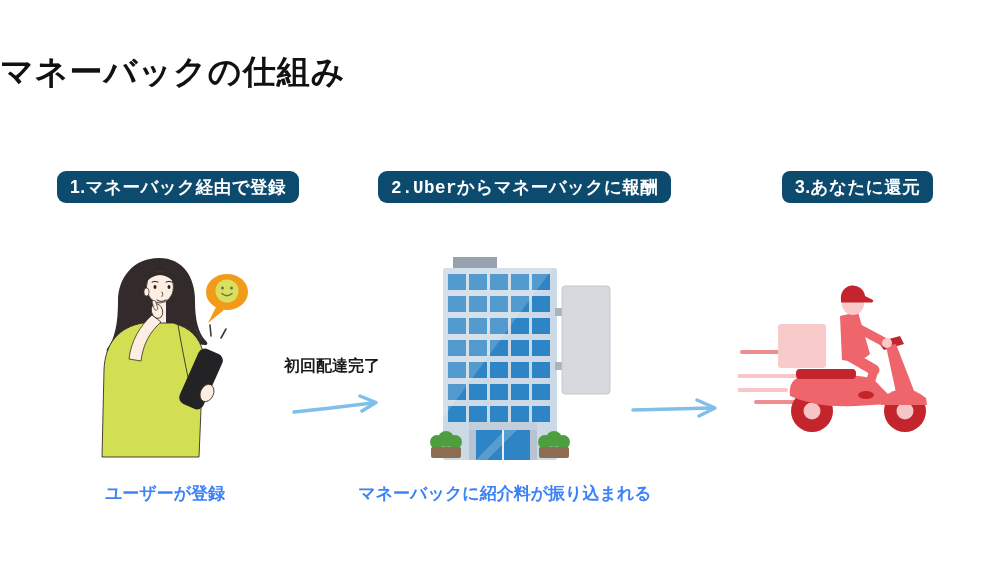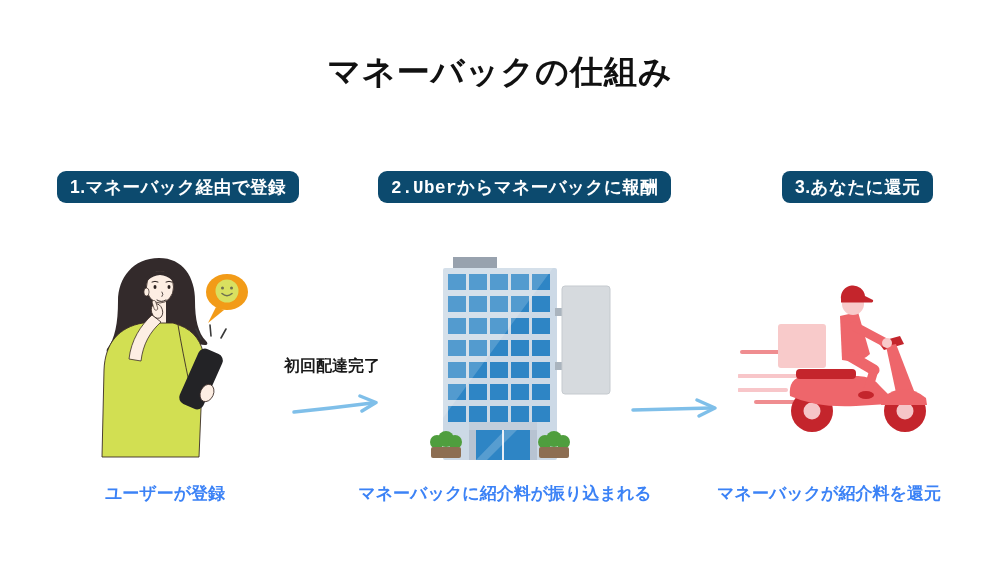--- a/index.html
+++ b/index.html
@@ -1,21 +1,21 @@
 <!DOCTYPE html>
 <html><head>
 <meta charset="utf-8">
 <style>
   html,body{margin:0;padding:0;background:#fff;}
   .canvas{
     position:relative;width:1000px;height:563px;background:#ffffff;overflow:hidden;
     font-family:"Liberation Sans","DejaVu Sans",sans-serif;color:#1a1a1a;
   }
   .title{
-    position:absolute;top:50px;left:0;width:100%;text-align:center;
+    position:absolute;top:50px;left:0;width:100%;
     font-size:33px;font-weight:800;letter-spacing:1px;color:#111;margin:0;
   }
   .badge{
     position:absolute;top:171px;display:inline-block;
     background:#0c4a6e;color:#ffffff;font-weight:700;font-size:17.5px;
     padding:4px 13px;border-radius:9px;letter-spacing:0.5px;white-space:nowrap;
   }
   .badge1{left:57px;}
   .badge2{left:378px;font-family:Liberation Mono, monospace;}
   .badge3{left:782px;border-radius:8px;}
@@ -188,15 +188,14 @@
       <circle cx="115" cy="20" r="11" fill="#f8caca"></circle>
       <path fill="#c4252c" d="M 103,15 A 12,12 0 0 1 127,12 L 135,16 Q 136,19 131,18.5 L 103,18.5 Z"></path>
       <path d="M 112,72 L 136,86" stroke="#ee666b" stroke-width="11" stroke-linecap="round" fill="none"></path>
       <path d="M 136,86 L 130,106" stroke="#ee666b" stroke-width="9" stroke-linecap="round" fill="none"></path>
       <ellipse cx="128" cy="111" rx="8" ry="4" fill="#c4252c"></ellipse>
     </g>
   </svg>
 
   <div class="caption cap1">ユーザーが登録</div>
   <div class="caption cap2">マネーバックに紹介料が振り込まれる</div>
-  <div class="caption cap3">マネーバックが紹介料を還元</div>
 
 </div>
 
 </body></html>

